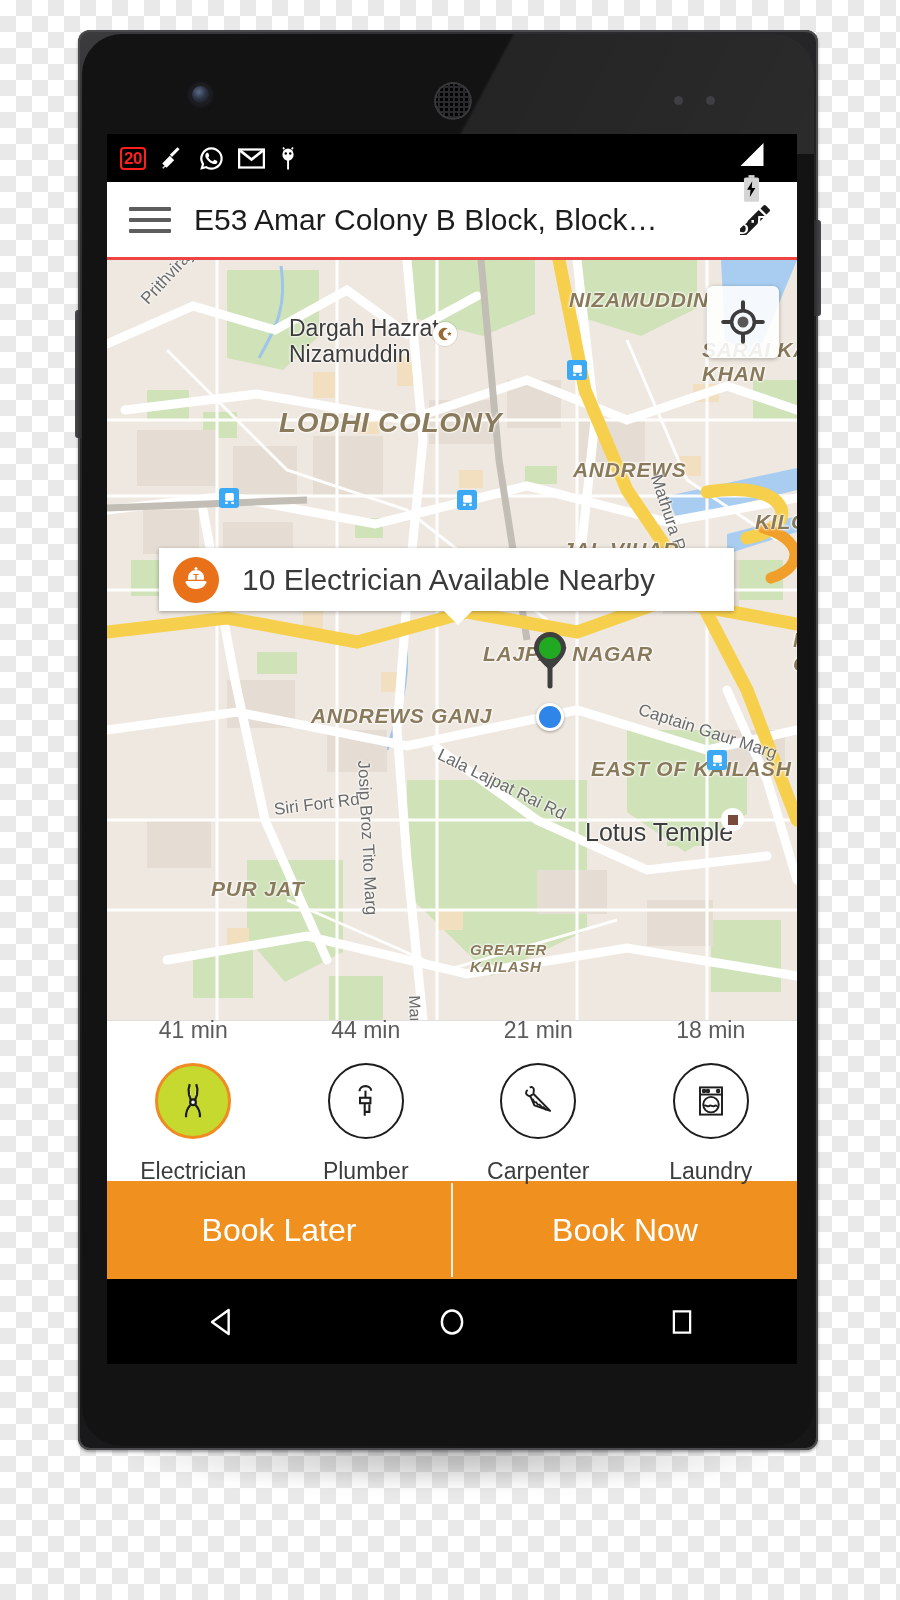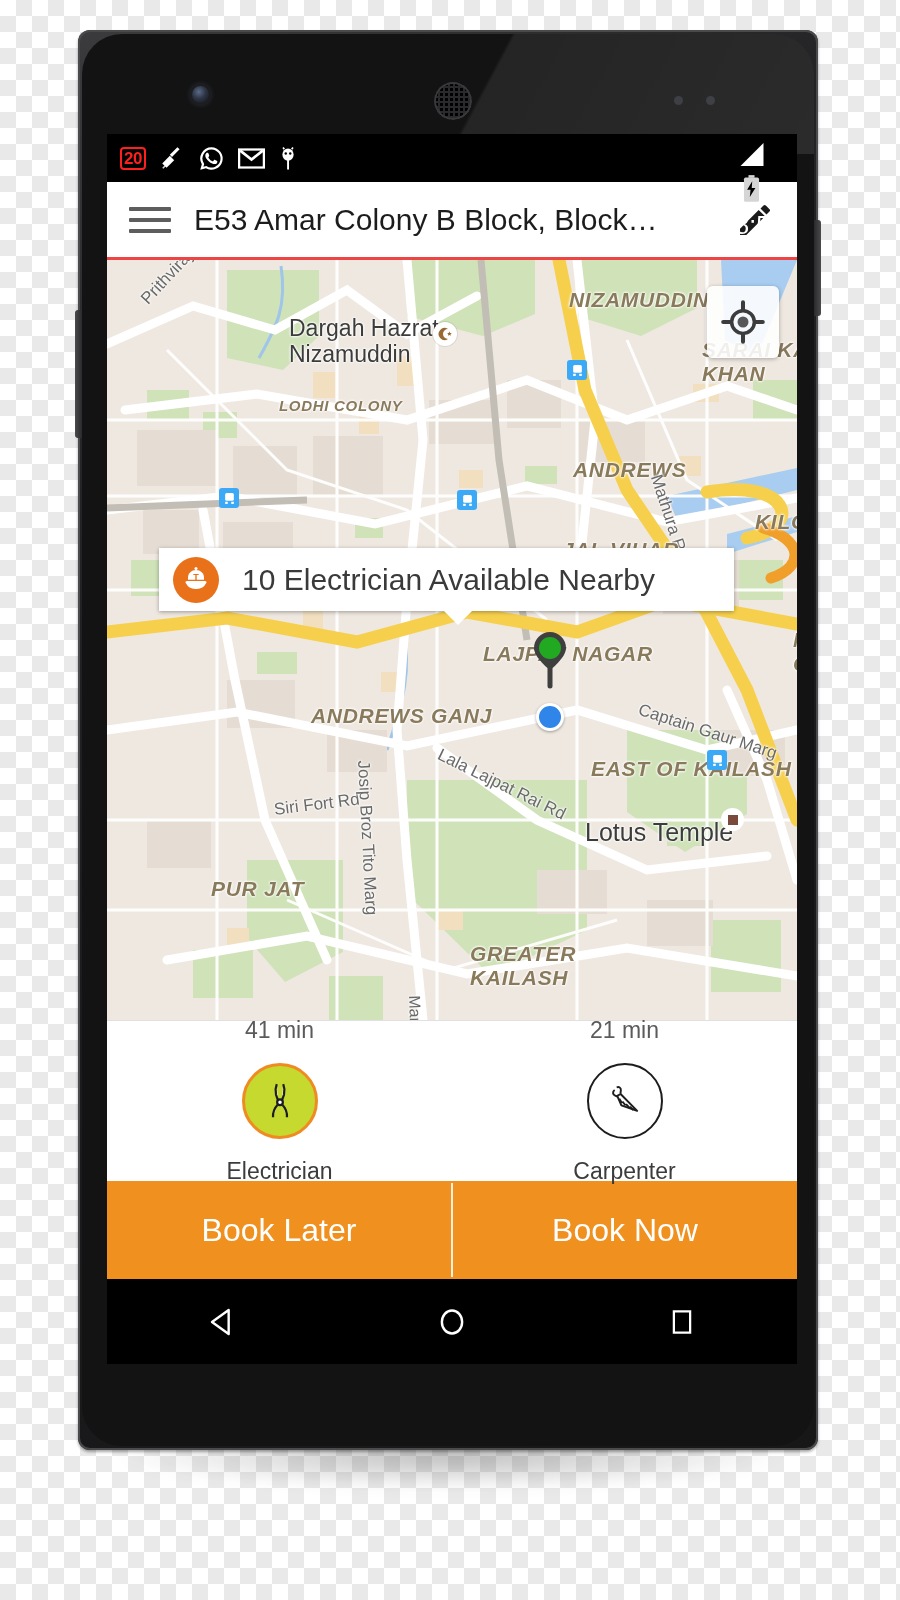--- a/index.html
+++ b/index.html
@@ -369,37 +369,37 @@
             </g>
           </svg>
 
           <div id="map-labels">
               <div class="map-label road" style="left: 30px; top: 35px; font-size: 17px; transform: rotate(-47deg); transform-origin: left top;">Prithviraj Rd</div>
               <div class="map-label poi" style="left: 182px; top: 56px; font-size: 23px;">Dargah Hazrat
 Nizamuddin</div>
               <div class="map-label" style="left: 462px; top: 28px; font-size: 21px;">NIZAMUDDIN</div>
               <div class="map-label" style="left: 595px; top: 78px; font-size: 21px;">SARAI KALE
 KHAN</div>
-              <div class="map-label" style="left: 172px; top: 138px; font-size: 15px; font-style: italic;">LODHI COLONY</div>
+              <div class="map-label" style="left: 172px; top: 147px; font-size: 28px; font-style: italic;">LODHI COLONY</div>
               <div class="map-label" style="left: 466px; top: 198px; font-size: 21px;">ANDREWS</div>
               <div class="map-label" style="left: 648px; top: 250px; font-size: 21px;">KILOKRI</div>
               <div class="map-label road" style="left: 558px; top: 212px; font-size: 17px; transform: rotate(72deg); transform-origin: left top;">Mathura Rd</div>
               <div class="map-label" style="left: 455px; top: 278px; font-size: 21px;">JAL VIHAR</div>
               <div class="map-label" style="left: 376px; top: 382px; font-size: 21px;">LAJPAT NAGAR</div>
               <div class="map-label" style="left: 686px; top: 368px; font-size: 21px;">NEW FRIENDS
 COLONY</div>
               <div class="map-label" style="left: 204px; top: 444px; font-size: 21px;">ANDREWS GANJ</div>
               <div class="map-label road" style="left: 535px; top: 440px; font-size: 17px; transform: rotate(18deg); transform-origin: left top;">Captain Gaur Marg</div>
               <div class="map-label road" style="left: 336px; top: 485px; font-size: 17px; transform: rotate(26deg); transform-origin: left top;">Lala Lajpat Rai Rd</div>
               <div class="map-label" style="left: 484px; top: 497px; font-size: 21px;">EAST OF KAILASH</div>
               <div class="map-label road" style="left: 166px; top: 540px; font-size: 17px; transform: rotate(-7deg); transform-origin: left top;">Siri Fort Rd</div>
               <div class="map-label road" style="left: 266px; top: 500px; font-size: 17px; transform: rotate(87deg); transform-origin: left top;">Josip Broz Tito Marg</div>
               <div class="map-label poi" style="left: 478px; top: 558px; font-size: 25px;">Lotus Temple</div>
               <div class="map-label" style="left: 104px; top: 617px; font-size: 21px;">PUR JAT</div>
-              <div class="map-label" style="left: 363px; top: 682px; font-size: 21px;">GREATER
+              <div class="map-label" style="left: 363px; top: 682px; font-size: 15px;">GREATER
 KAILASH</div>
               <div class="map-label road" style="left: 316px; top: 735px; font-size: 16px; transform: rotate(88deg); transform-origin: left top;">Marg</div>
             </div>
 
           <div class="transit-icon" style="left:112px; top:228px;">
             <svg width="13" height="13" viewBox="0 0 12 12" fill="#fff">
                 <rect x="2" y="1" width="8" height="7" rx="1.4"></rect>
                 <rect x="2" y="9" width="2.4" height="2"></rect>
                 <rect x="7.6" y="9" width="2.4" height="2"></rect>
               </svg>
@@ -476,36 +476,68 @@
                   <circle cx="17" cy="18" r="2.2" fill="#fff"></circle>
                   <path d="M15 20c-2.4 2.6-3.6 6-3.4 9.6" fill="#fff"></path>
                   <path d="M19 20c2.4 2.6 3.6 6 3.4 9.6" fill="#fff"></path>
                 </svg>
               </div>
             </div>
             <div class="svc-label">Electrician</div>
           </div>
 
 
+          <div class="service">
+            <div class="svc-time">44 min</div>
+            <div class="svc-ico">
+              <div class="svc-circle">
+                <svg width="44" height="44" viewBox="0 0 34 34" fill="none" stroke="#1d1d1d" stroke-width="1.6">
+                  <path d="M12 9.5c0-2.4 2-4 4.6-4 2.6 0 4.4 1.6 4.4 3.6"></path>
+                  <path d="M16.6 9v5.5"></path>
+                  <rect x="12.4" y="14.5" width="8" height="4.2"></rect>
+                  <path d="M16 18.8v9.6"></path>
+                  <path d="M19.6 19.6v5.8h-3.4"></path>
+                </svg>
+              </div>
+            </div>
+            <div class="svc-label">Plumber</div>
+          </div>
 
           <div class="service">
             <div class="svc-time">21 min</div>
             <div class="svc-ico">
               <div class="svc-circle">
                 <svg width="44" height="44" viewBox="0 0 34 34" fill="none" stroke="#1d1d1d" stroke-width="1.5" stroke-linejoin="round">
                   <path d="M9 8.5c-1.8 1.2-1.6 3.6.4 4.4l2.2.9"></path>
                   <path d="M10.6 6.6c1.6-1 3.4.2 3.2 2l-.3 2.6"></path>
                   <path d="M13.6 11.6L26.4 24.6 14.2 20.4 11 13z"></path>
                   <path d="M12.6 15.2l2 3.4M15 17.4l2.4 3M17.8 19.4l2.6 2.8M20.8 21.4l2.6 2.6"></path>
                 </svg>
               </div>
             </div>
             <div class="svc-label">Carpenter</div>
           </div>
 
+          <div class="service">
+            <div class="svc-time">18 min</div>
+            <div class="svc-ico">
+              <div class="svc-circle">
+                <svg width="44" height="44" viewBox="0 0 34 34" fill="none" stroke="#1d1d1d" stroke-width="1.5">
+                  <rect x="8.5" y="6.5" width="17" height="21"></rect>
+                  <path d="M8.5 12h17"></path>
+                  <circle cx="11.6" cy="9.3" r="1"></circle>
+                    <circle cx="14.6" cy="9.3" r="1"></circle>
+                    <circle cx="22.5" cy="9.3" r="1"></circle>
+                  <circle cx="17" cy="19.8" r="6"></circle>
+                  <path d="M11.6 20.8c1.4-1.4 2.6 1.2 4 0s2.6 1.2 4 0 2.2 0.6 2.6 0.2"></path>
+                </svg>
+              </div>
+            </div>
+            <div class="svc-label">Laundry</div>
+          </div>
         </div>
 
         <div class="bookbar">
           <div class="book-btn">Book Later</div>
           <div class="book-divider"></div>
           <div class="book-btn">Book Now</div>
         </div>
 
         <div class="navbar">
           <div class="nav-key">

